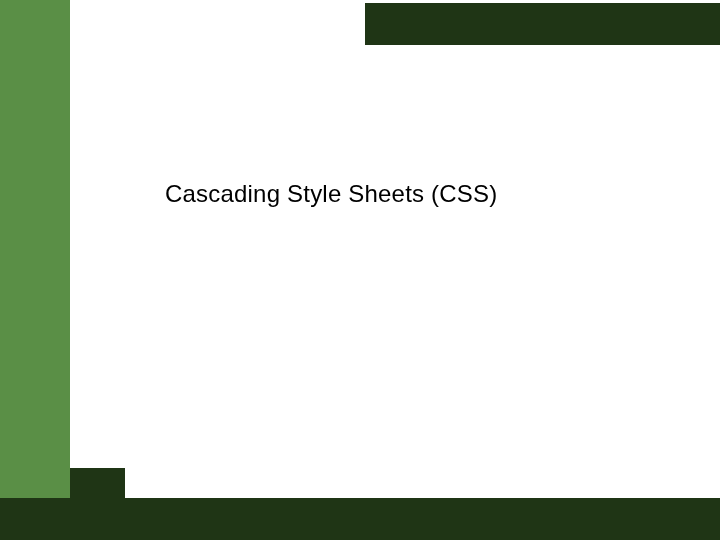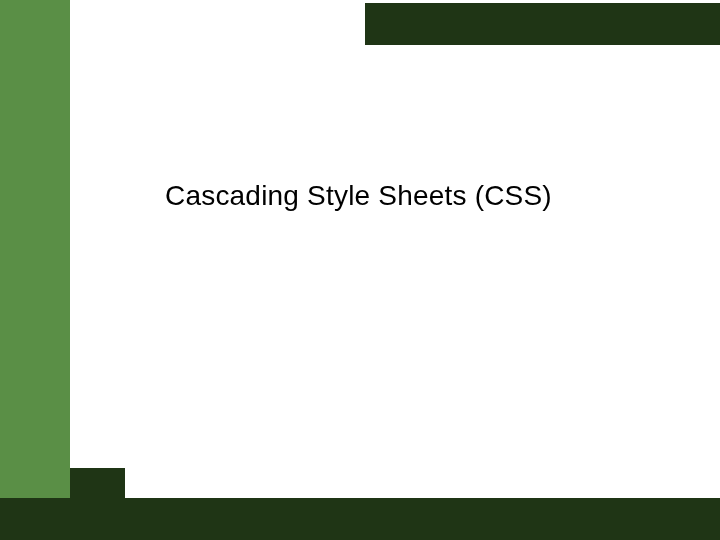--- a/index.html
+++ b/index.html
@@ -40,21 +40,21 @@
       left: 70px;
       bottom: 42px;
       width: 55px;
       height: 30px;
       background: #1f3515;
     }
     .title {
       position: absolute;
       left: 165px;
       top: 180px;
-      font-size: 28px;
+      font-size: 24px;
       color: #000;
       letter-spacing: 0.2px;
     }
   </style>
 </head>
 <body>
 
 <div class="left-sidebar"></div>
 <div class="top-bar"></div>
 <div class="bottom-bar"></div>

